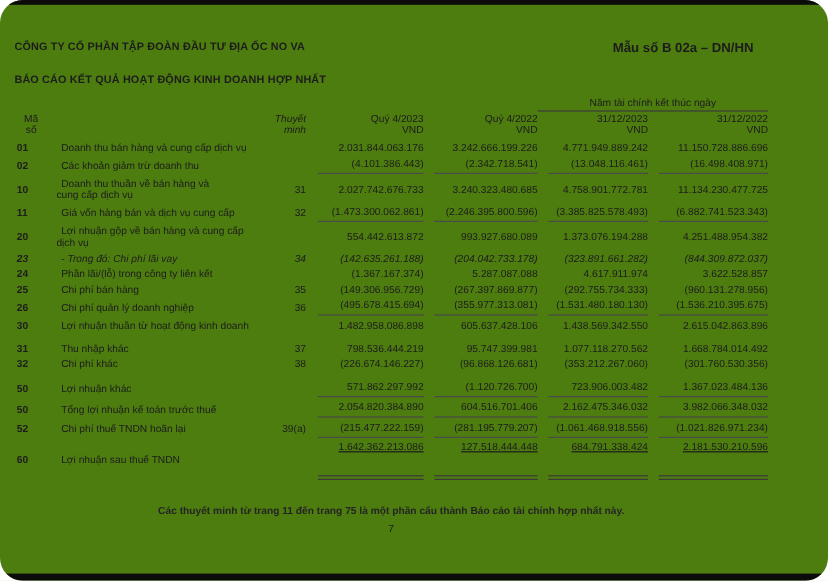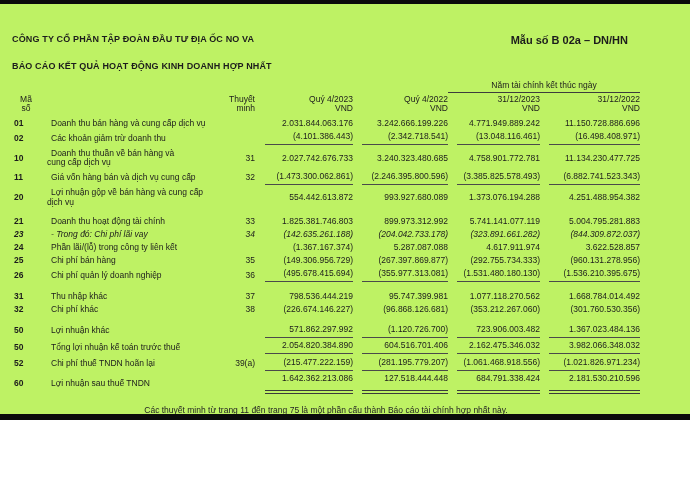--- a/index.html
+++ b/index.html
@@ -1,23 +1,24 @@
 <!DOCTYPE html>
 <html><head>
 <meta charset="utf-8">
 <style>
   html, body { margin: 0; padding: 0; background: #ffffff; }
   .page {
     position: relative;
     width: 690px;
-    height: 420px;
-    background: #bef264;
+    height: 484px;
+    background: #4d7c0f;
     overflow: hidden;
     font-family: "Liberation Sans", sans-serif;
     color: #1c1c1c;
+    border-radius: 19px;
     -webkit-font-smoothing: antialiased;
   }
   .scanbar { position: absolute; left: 0; right: 0; background: #0b0b0b; }
   .scanbar.top { top: 0; height: 4px; }
   .scanbar.bottom { bottom: 0; height: 6px; }
 
   .content { padding: 34px 0 0 12px; }
 
   .hdr-row { width: 628px; display: flex; justify-content: space-between; align-items: flex-start; }
   .company { font-weight: bold; font-size: 9px; letter-spacing: 0.15px; }
@@ -43,45 +44,46 @@
   th, td { padding: 0; font-weight: normal; vertical-align: middle; }
   thead th { vertical-align: bottom; }
   th.group {
     text-align: center;
     border-bottom: 1px solid #3d3d3d;
     padding-bottom: 1px;
     white-space: nowrap;
   }
   tr.colhead th { padding-top: 2px; padding-bottom: 4px; }
   .code-h { text-align: center; padding-left: 2px; }
-  .note-h { text-align: right; padding-right: 1px; }
+  .note-h { text-align: right; padding-right: 1px; font-style: italic; }
   .val-h { text-align: right; }
 
   tbody td { padding-top: 1.8px; padding-bottom: 1.8px; }
   td.code { text-align: left; padding-left: 2px; font-weight: bold; }
   td.desc { text-align: left; }
   td.desc div { white-space: nowrap; padding-left: 13px; }
   td.desc .cont { padding-left: 9px; }
   td.note { text-align: right; padding-right: 1px; font-weight: normal; }
   td.val { text-align: right; }
   td.val .num { margin-left: 9px; white-space: nowrap; }
 
   tr.bold { font-weight: bold; }
   tr.bold td.note { font-weight: normal; }
   tr.italic { font-style: italic; }
   tr.rule-below td.val .num { border-bottom: 1px solid #4a4a4a; padding-bottom: 2.5px; }
-  tr.double-rule-below td.val .num { border-bottom: 4px double #3a3a3a; padding-bottom: 6px; }
+  tr.double-rule-below td.val .num { border-bottom: 4px double #3a3a3a; padding-bottom: 18px; text-decoration: underline; }
   tr.gap-before td { padding-top: 8px; }
 
   .footnote {
     width: 628px;
     text-align: center;
     font-size: 8.5px;
-    margin-top: 9px;
+    margin-top: 19px;
     color: #242424;
+    font-weight: bold;
   }
   .pageno { width: 628px; text-align: center; font-size: 8.5px; margin-top: 5px; }
 </style>
 </head>
 <body>
 
 <div class="page">
   <div class="scanbar top"></div>
 
   <div class="content">
@@ -226,39 +228,20 @@
     <td class="val">
               <div class="num">993.927.680.089</div>
             </td>
     <td class="val">
               <div class="num">1.373.076.194.288</div>
             </td>
     <td class="val">
               <div class="num">4.251.488.954.382</div>
             </td>
   </tr>
-          <tr class="data-row gap-before">
-    <td class="code">21</td>
-    <td class="desc">
-              <div>Doanh thu hoạt động tài chính</div>
-            </td>
-    <td class="note">33</td>
-    <td class="val">
-              <div class="num">1.825.381.746.803</div>
-            </td>
-    <td class="val">
-              <div class="num">899.973.312.992</div>
-            </td>
-    <td class="val">
-              <div class="num">5.741.141.077.119</div>
-            </td>
-    <td class="val">
-              <div class="num">5.004.795.281.883</div>
-            </td>
-  </tr>
           <tr class="data-row italic">
     <td class="code">23</td>
     <td class="desc">
               <div>- Trong đó: Chi phí lãi vay</div>
             </td>
     <td class="note">34</td>
     <td class="val">
               <div class="num">(142.635.261.188)</div>
             </td>
     <td class="val">
@@ -319,20 +302,39 @@
               <div class="num">(495.678.415.694)</div>
             </td>
     <td class="val">
               <div class="num">(355.977.313.081)</div>
             </td>
     <td class="val">
               <div class="num">(1.531.480.180.130)</div>
             </td>
     <td class="val">
               <div class="num">(1.536.210.395.675)</div>
+            </td>
+  </tr>
+          <tr class="data-row bold">
+    <td class="code">30</td>
+    <td class="desc">
+              <div>Lợi nhuận thuần từ hoạt động kinh doanh</div>
+            </td>
+    <td class="note"></td>
+    <td class="val">
+              <div class="num">1.482.958.086.898</div>
+            </td>
+    <td class="val">
+              <div class="num">605.637.428.106</div>
+            </td>
+    <td class="val">
+              <div class="num">1.438.569.342.550</div>
+            </td>
+    <td class="val">
+              <div class="num">2.615.042.863.896</div>
             </td>
   </tr>
           <tr class="data-row gap-before">
     <td class="code">31</td>
     <td class="desc">
               <div>Thu nhập khác</div>
             </td>
     <td class="note">37</td>
     <td class="val">
               <div class="num">798.536.444.219</div>

